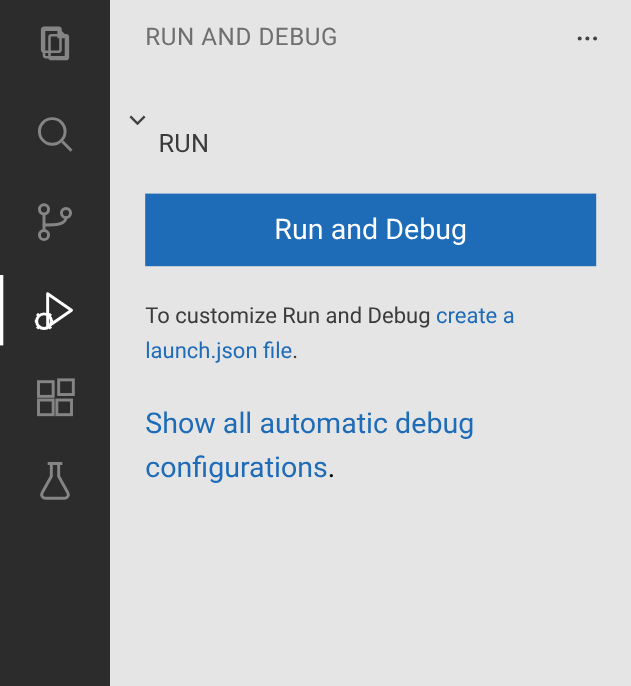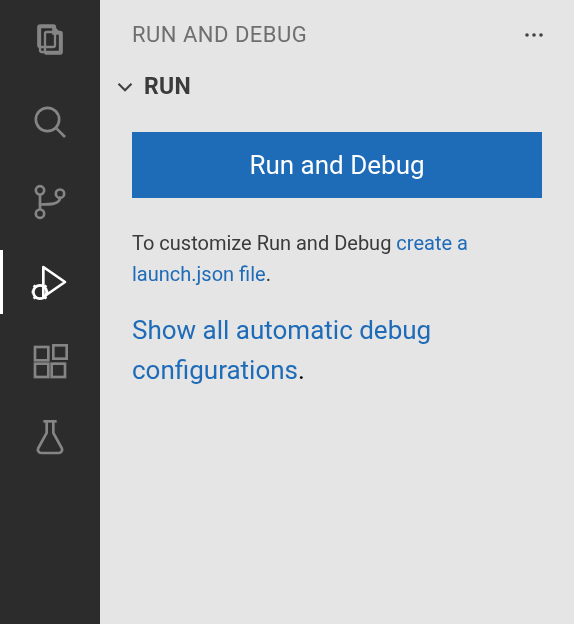--- a/index.html
+++ b/index.html
@@ -89,23 +89,24 @@
       color: #424242;
       display: flex;
       align-items: center;
     }
     .chevron svg {
       width: 26px;
       height: 26px;
     }
     .section-title {
       font-size: 23px;
-      font-weight: 700;
+      font-weight: 400;
       color: #3b3b3b;
       letter-spacing: 0.3px;
+      margin-top: 44px;
     }
     .section-content {
       padding: 24px 32px 0 32px;
     }
     .run-button {
       width: 100%;
       background: #1e6bb8;
       color: #ffffff;
       border: none;
       padding: 18px 0;
@@ -118,21 +119,21 @@
       margin-top: 30px;
       font-size: 20px;
       line-height: 1.55;
       color: #3b3b3b;
     }
     .help-text .link {
       color: #1e6bb8;
       cursor: pointer;
     }
     .help-text2 {
-      margin-top: 20px;
+      margin-top: 32px;
       font-size: 26px;
       line-height: 1.55;
     }
     .help-text2 .link {
       color: #1e6bb8;
       cursor: pointer;
     }
   </style>
 </head>
 <body>

